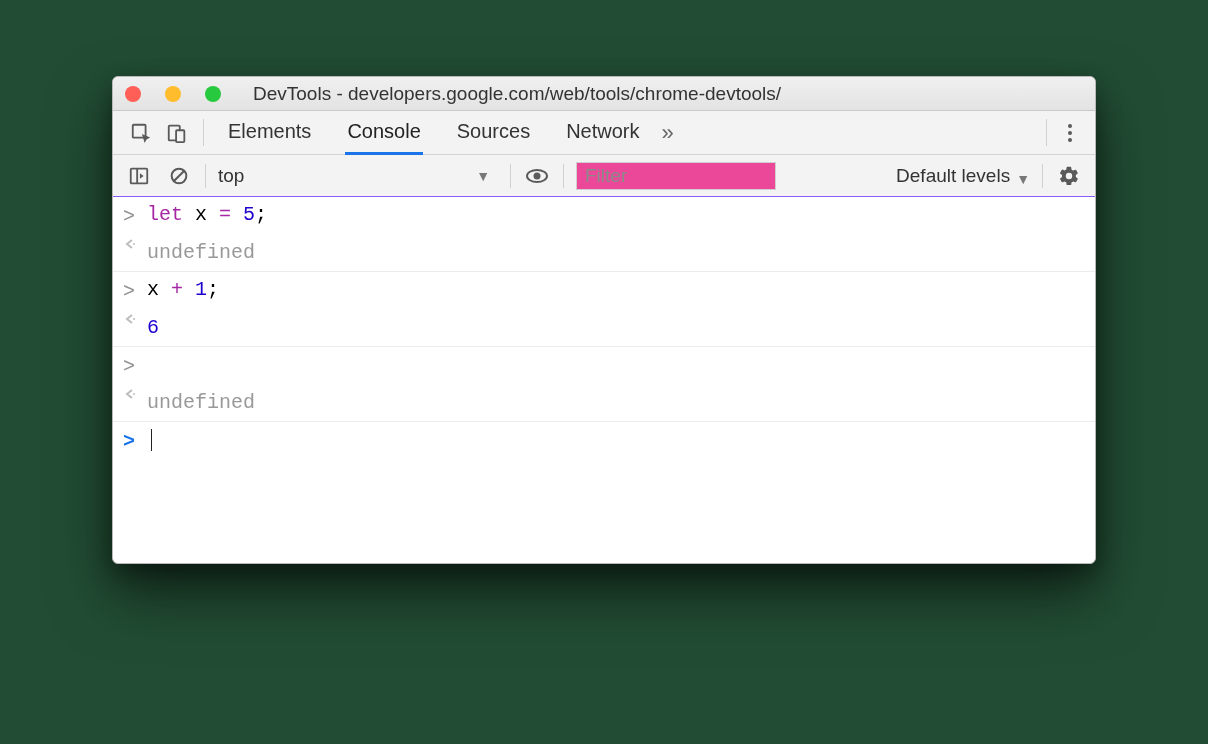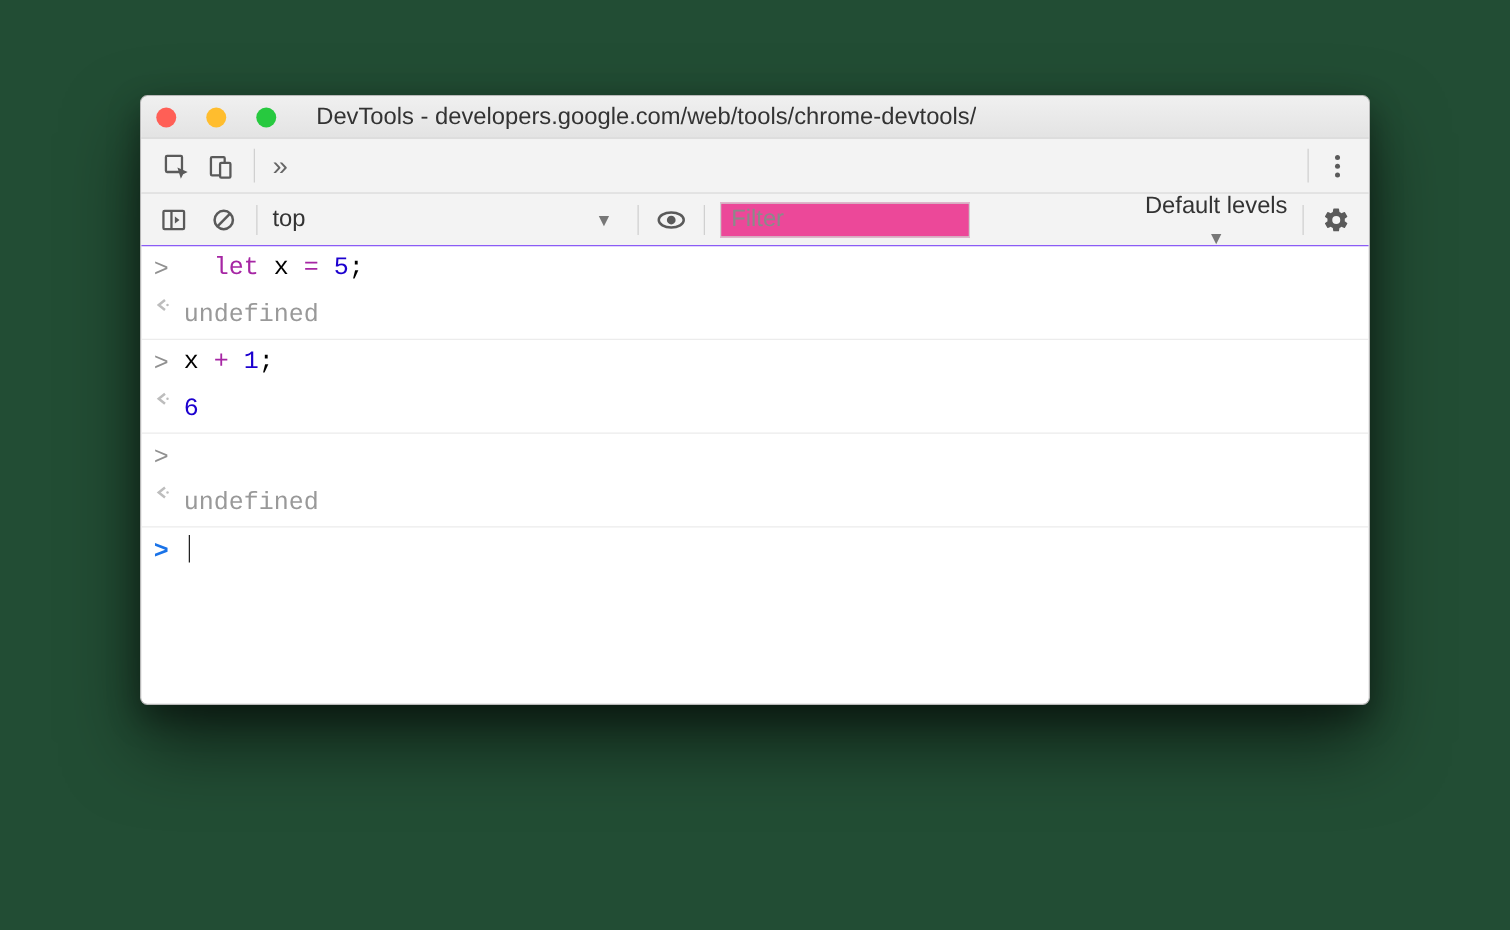--- a/index.html
+++ b/index.html
@@ -79,21 +79,21 @@
     color:#333; cursor:pointer; padding-right: 8px;
   }
   .context-select .arrow { color:#777; font-size: 14px; }
   .filter-input {
     width: 200px; height: 28px;
     border: 1px solid #cfcfcf; background: #ec4899;
     font-size: 19px; color: #333; padding: 2px 8px;
     outline: none;
   }
   .filter-input::placeholder { color: #8a8a8a; }
-  .levels-select { display:flex; align-items:center; gap:6px; color:#333; cursor:pointer; font-size:19px;flex-direction:column; }
+  .levels-select { display:flex; align-items:flex-end; gap:6px; color:#333; cursor:pointer; font-size:19px; }
   .levels-select .arrow { color:#777; font-size: 14px; }
   .gear { width:28px; height:28px; display:flex; align-items:center; justify-content:center; color:#5a5a5a; cursor:pointer; }
   .flex1 { flex: 1; }
 
   .console {
     font-family: "SFMono-Regular", Menlo, Consolas, "Liberation Mono", monospace;
     font-size: 20px;
     line-height: 36px;
   }
   .row {
@@ -103,21 +103,21 @@
   .row.out, .row.in.first { }
   .row.sep { border-bottom: 1px solid #ececec; }
   .gutter {
     width: 24px; flex: 0 0 24px;
     display:flex; align-items:center; justify-content:flex-start;
     color:#909090;
     padding-top: 2px;
   }
   .gutter.out { color:#bdbdbd; }
   .code { white-space: pre; }
-  .kw { color: #a626a4; margin-left: 24px; }
+  .kw { color: #a626a4; }
   .num { color: #1c00cf; }
   .op { color: #a626a4; }
   .undef { color: #999; margin-top: 34px; }
 
   .prompt-row .gutter { color:#1a73e8; font-weight: 700; }
   .cursor {
     display:inline-block; width:1px; height:22px; background:#222; vertical-align:middle;
     margin-left: 4px;
   }
 
@@ -142,20 +142,26 @@
         <path d="M13 13 L22 17 L18 19 L16 23 Z" fill="#5a5a5a" stroke="none"></path>
       </svg>
     </div>
     <div class="tb-iconbtn">
       <svg width="22" height="22" viewBox="0 0 24 24" fill="none" stroke="#5a5a5a" stroke-width="2">
         <rect x="3" y="4" width="12" height="16" rx="1"></rect>
         <rect x="11" y="9" width="9" height="13" rx="1" fill="#f3f3f3"></rect>
       </svg>
     </div>
     <div class="tb-sep"></div>
+    <div class="tb-tabs">
+      <div class="tab">Elements</div>
+      <div class="tab active">Console</div>
+      <div class="tab">Sources</div>
+      <div class="tab">Network</div>
+    </div>
     <div class="tb-overflow">»</div>
     <div class="tb-spacer"></div>
     <div class="tb-sep"></div>
     <div class="kebab">
       <span></span>
         <span></span>
         <span></span>
     </div>
   </div>
 

